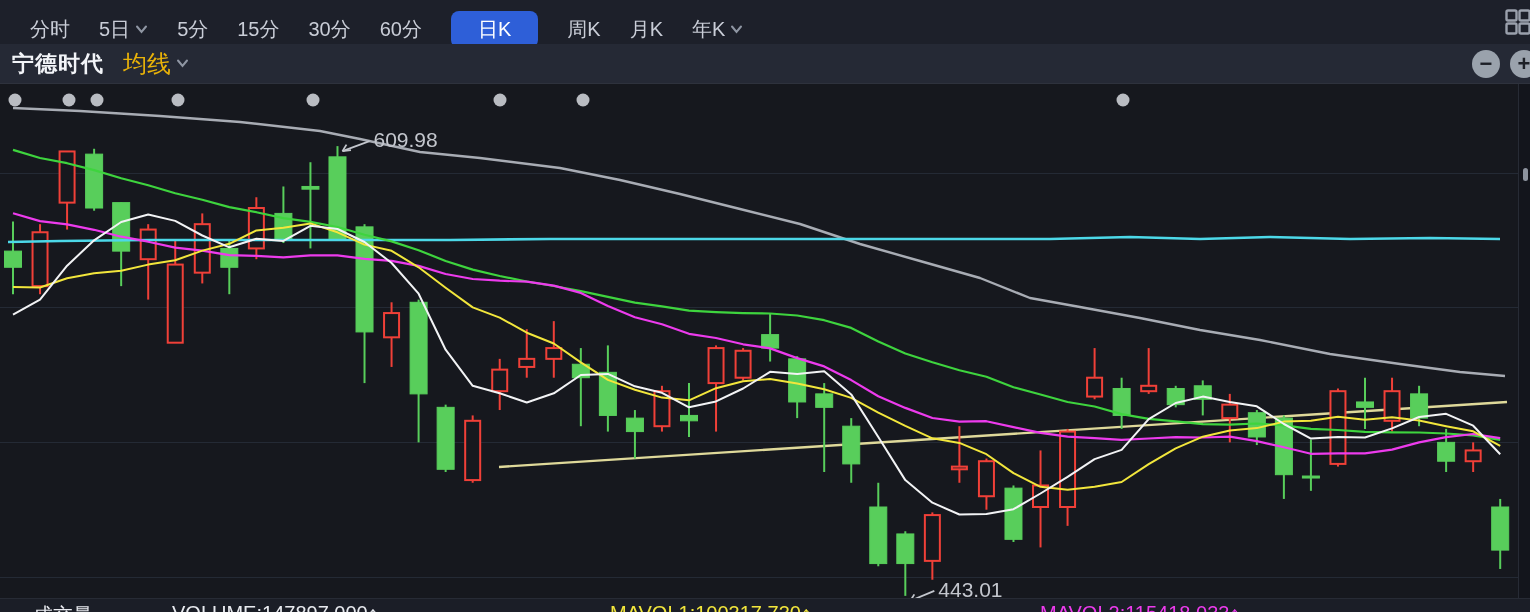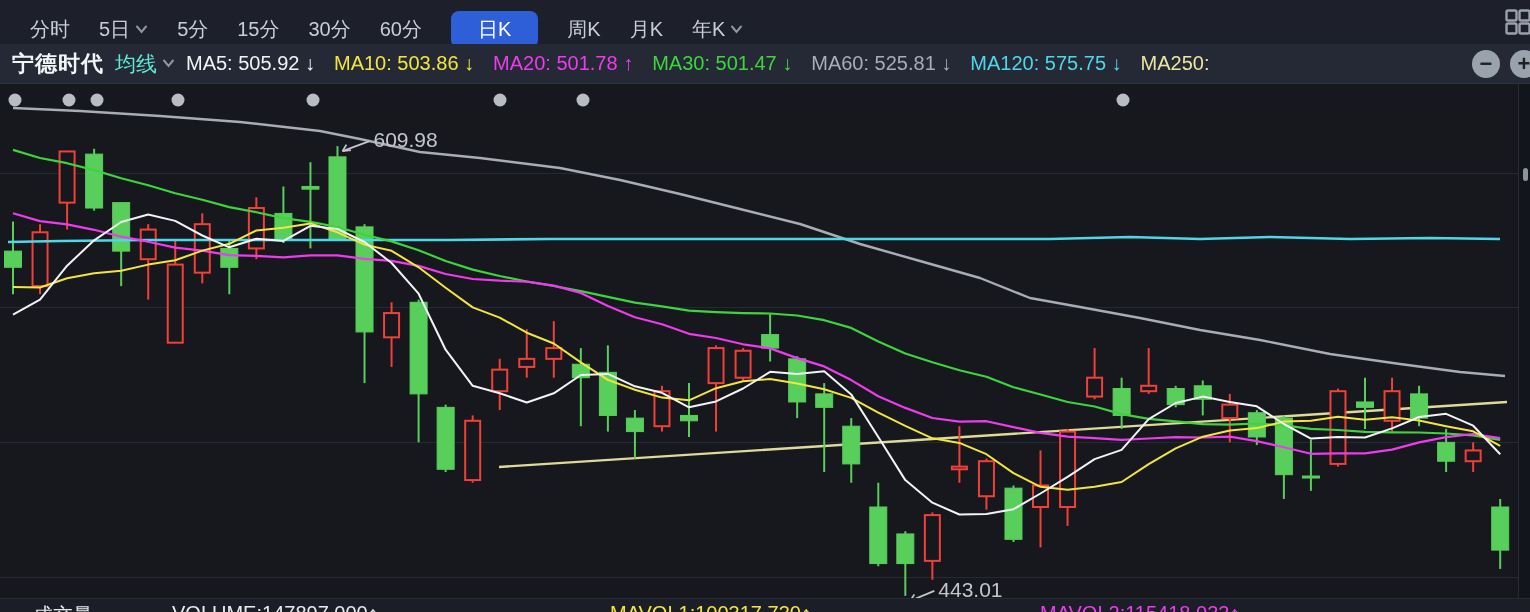--- a/index.html
+++ b/index.html
@@ -22,24 +22,24 @@
   .tab.active{background:#2e5fd8;color:#ffffff;border-radius:8px;padding:5px 27px;}
   .tools{display:flex;align-items:center;gap:30px;margin-left:auto;padding-right:62px;}
   .tool{display:flex;align-items:center;gap:4px;color:#979eab;font-size:20px;cursor:pointer;white-space:nowrap;}
   .tool.blue{color:#4f80e8;}
   .chev{color:#8f96a3;flex:0 0 auto;}
   .gridicon{position:absolute;left:1505px;top:9px;color:#9aa0ac;}
   
   .mabar{
     position:absolute;left:0;top:44px;width:1530px;height:40px;
     background:#252935;border-bottom:1px solid #2e323d;box-sizing:border-box;
-    display:flex;align-items:center;gap:11px;padding-left:12px;
+    display:flex;align-items:center;gap:19px;padding-left:12px;
   }
   .symbol{color:#f2f4f8;font-size:22px;font-weight:700;letter-spacing:1px;white-space:nowrap;}
-  .selector{display:flex;align-items:center;gap:5px;color:#5eead4;font-size:21px;cursor:pointer;white-space:nowrap;}
+  .selector{display:flex;align-items:center;gap:5px;color:#eab308;font-size:24px;cursor:pointer;white-space:nowrap;}
   .ma-item{font-size:20px;white-space:nowrap;}
   .zoombtn{
     position:absolute;top:6px;width:28px;height:28px;border-radius:50%;
     background:#9aa2ac;color:#1d2027;font-size:22px;font-weight:700;
     display:flex;align-items:center;justify-content:center;line-height:1;cursor:pointer;
   }
   
   .chart{position:absolute;left:0;top:84px;width:1518px;height:514px;}
   .rightstrip{
     position:absolute;left:1518px;top:84px;width:12px;height:514px;
@@ -106,29 +106,20 @@
 </div>
 
 <div class="mabar">
   <span class="symbol">宁德时代</span>
   <span class="selector">
     <span>均线</span>
     <svg class="chev" width="13" height="9" viewBox="0 0 13 9">
         <path d="M2 1.5 L6.5 7 L11 1.5" fill="none" stroke="currentColor" stroke-width="2" stroke-linecap="round"></path>
       </svg>
   </span>
-  <span id="legend" style="display:flex;gap:19px;">
-      <span class="ma-item" style="color: rgb(242, 243, 245);">MA5: 505.92 ↓</span>
-      <span class="ma-item" style="color: rgb(242, 230, 60);">MA10: 503.86 ↓</span>
-      <span class="ma-item" style="color: rgb(237, 59, 237);">MA20: 501.78 ↑</span>
-      <span class="ma-item" style="color: rgb(62, 212, 62);">MA30: 501.47 ↓</span>
-      <span class="ma-item" style="color: rgb(168, 172, 180);">MA60: 525.81 ↓</span>
-      <span class="ma-item" style="color: rgb(76, 216, 232);">MA120: 575.75 ↓</span>
-      <span class="ma-item" style="color: rgb(234, 230, 160);">MA250:</span>
-    </span>
   <span class="zoombtn" style="left:1472px;">−</span>
   <span class="zoombtn" style="left:1510px;">+</span>
 </div>
 
 <div class="chart">
   <svg id="chartsvg" width="1518" height="514" viewBox="0 0 1518 514">
       <line x1="0" y1="89" x2="1518" y2="89" stroke="#242a35" stroke-width="1" shape-rendering="crispEdges"></line>
       <line x1="0" y1="223.68" x2="1518" y2="223.68" stroke="#242a35" stroke-width="1" shape-rendering="crispEdges"></line>
       <line x1="0" y1="358.36" x2="1518" y2="358.36" stroke="#242a35" stroke-width="1" shape-rendering="crispEdges"></line>
       <line x1="0" y1="493.03999999999996" x2="1518" y2="493.03999999999996" stroke="#242a35" stroke-width="1" shape-rendering="crispEdges"></line>

